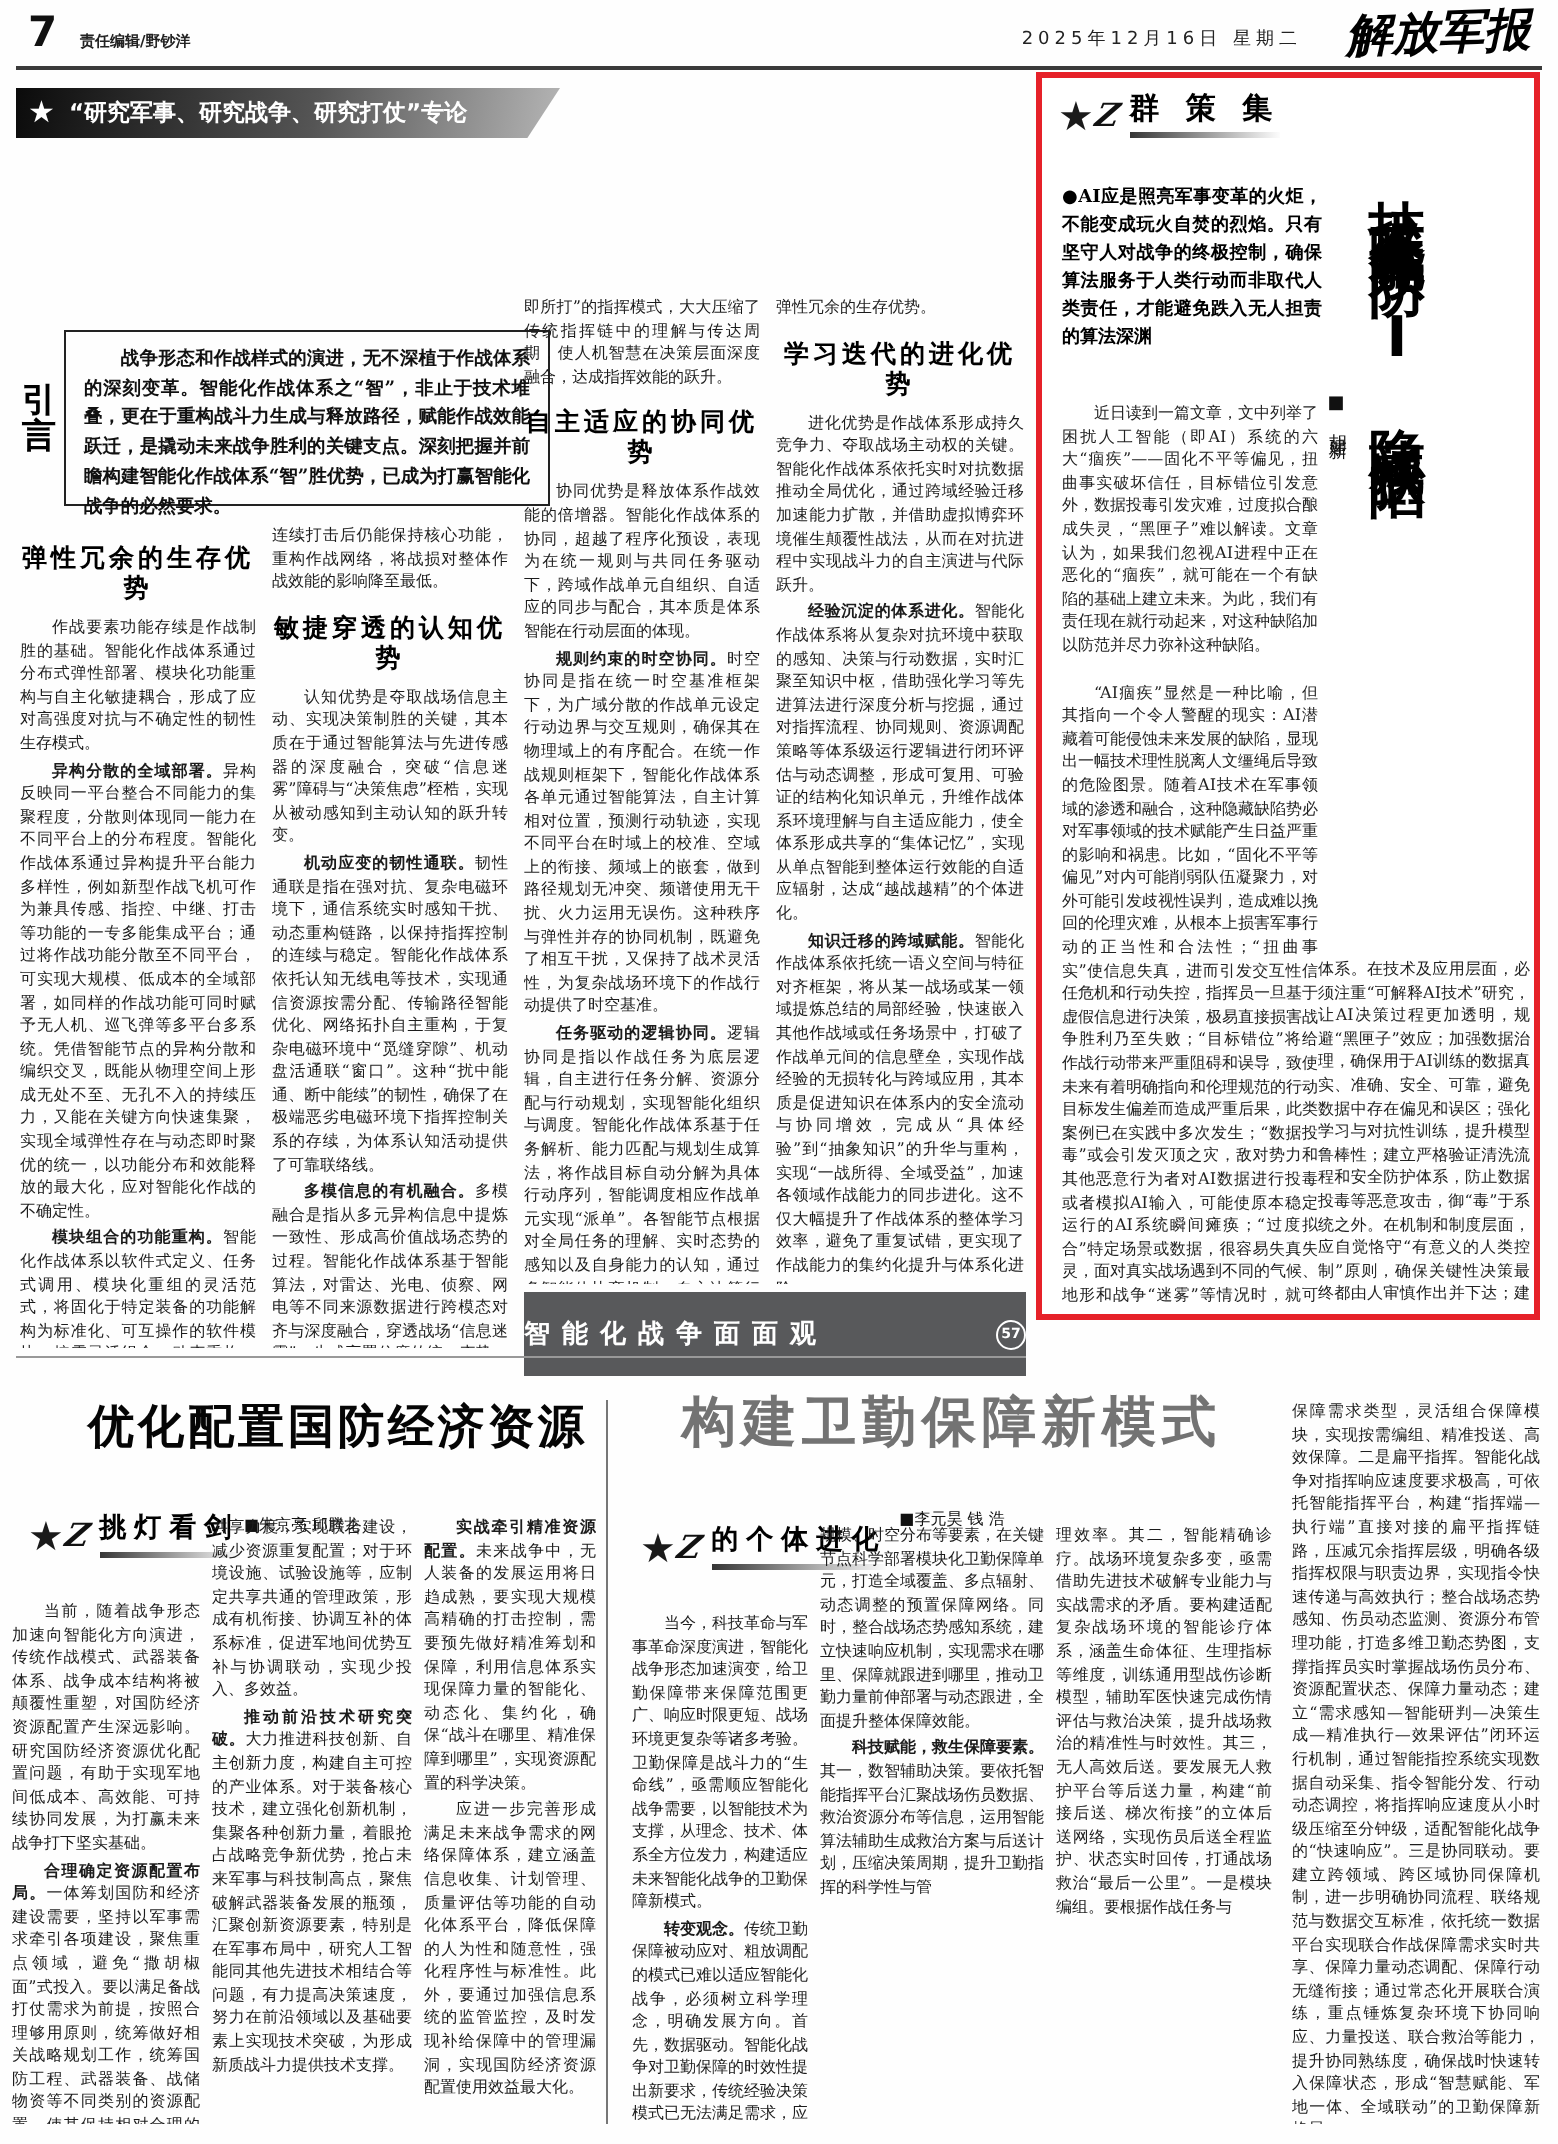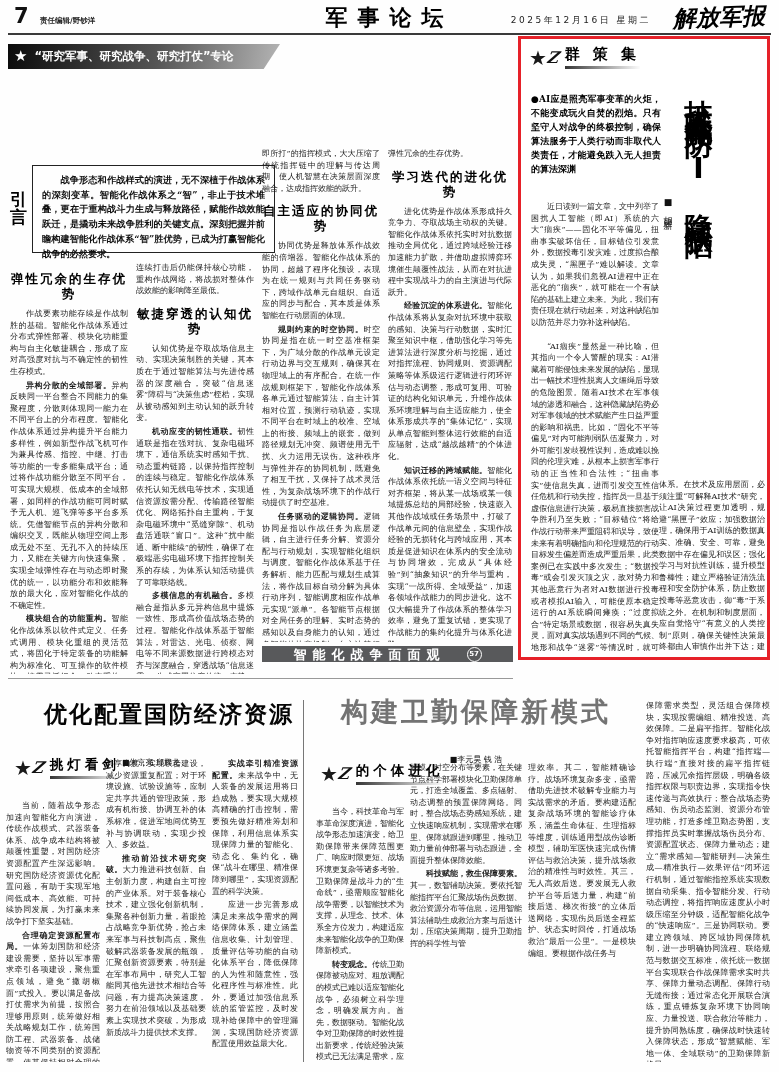--- a/index.html
+++ b/index.html
@@ -29,22 +29,22 @@
              text-align:justify;color:#111;text-indent:2em;}
   
   .col{position:absolute;overflow:hidden;}
   .col-p{font:8px/1.45 "DejaVu Serif","Liberation Serif",serif;color:#1c1c1c;text-align:justify;text-indent:2em;margin:0 0 2px;}
   .col-p.cont{text-indent:0;}
   .col-p b{font-family:"DejaVu Sans","Liberation Sans",sans-serif;font-weight:700;}
   .col-h{font:700 12.5px/1.2 "DejaVu Sans","Liberation Sans",sans-serif;color:#000;text-align:center;
          margin:9px 0 7px;letter-spacing:2px;}
   .sect-rule{position:absolute;left:8px;top:678px;width:505px;border-top:1px solid #999;}
   
-  .banner{position:absolute;left:262px;top:646px;width:251px;height:16px;background:#58595b;color:#fff;
-          display:flex;align-items:center;justify-content:center;gap:21px;
+  .banner{position:absolute;left:262px;top:646px;width:251px;height:42px;background:#58595b;color:#fff;
+          display:flex;align-items:center;justify-content:space-between;gap:21px;
           font:700 13px/1 "DejaVu Sans",sans-serif;letter-spacing:6px;}
   .circ{display:inline-block;width:13px;height:13px;border:1px solid #fff;border-radius:50%;
         font:700 7px/13px "DejaVu Sans",sans-serif;letter-spacing:0;text-align:center;}
   
   .logo{display:flex;align-items:center;gap:5px;position:absolute;}
   .logo .lstar{font-size:20px;color:#1a1a1a;line-height:1;}
   .logo .lz{font:900 16px/1 "DejaVu Serif",serif;font-style:italic;color:#111;transform:skewX(-12deg);margin-left:-4px;}
   .logo .llabel{font:900 13.5px/1 "DejaVu Sans","Liberation Sans",sans-serif;letter-spacing:4px;color:#000;
                 border-bottom:3px solid transparent;
                 border-image:linear-gradient(90deg,#333,rgba(0,0,0,0)) 1;padding-bottom:4px;}
@@ -68,21 +68,20 @@
                font:700 27px/1.2 "DejaVu Serif","Liberation Serif",serif;letter-spacing:3px;color:#737373;}
   .a3-byline{position:absolute;left:312px;top:740px;width:328px;text-align:center;font:400 8px/1 "DejaVu Serif",serif;color:#111;margin-top:16px;}
 </style>
 </head>
 <body>
 
 <div id="page">
 
   <div class="hdr-pagenum">7</div>
   <div class="hdr-editor">责任编辑/野钞洋</div>
-  <div class="hdr-section">军事论坛</div>
   <div class="hdr-date">2025年12月16日 星期二</div>
   <div class="hdr-masthead">解放军报</div>
   <div class="hdr-rule"></div>
 
   <div class="badge">
     <span class="star">★</span>
     <span>“研究军事、研究战争、研究打仗”专论</span>
   </div>
   <div class="intro-tab">引言</div>
   <div class="intro-box">战争形态和作战样式的演进，无不深植于作战体系的深刻变革。智能化作战体系之“智”，非止于技术堆叠，更在于重构战斗力生成与释放路径，赋能作战效能跃迁，是撬动未来战争胜利的关键支点。深刻把握并前瞻构建智能化作战体系“智”胜优势，已成为打赢智能化战争的必然要求。</div>

